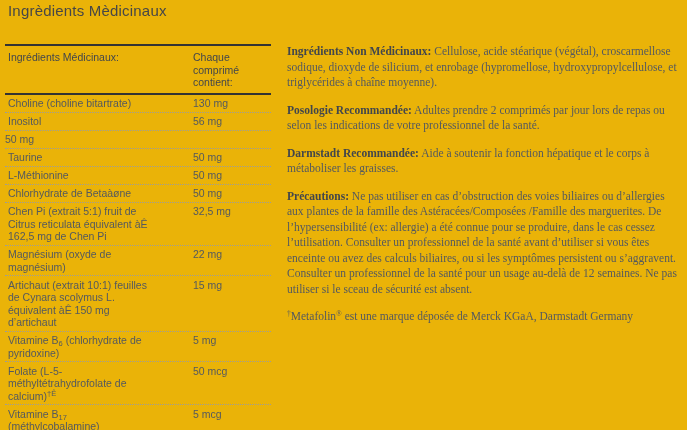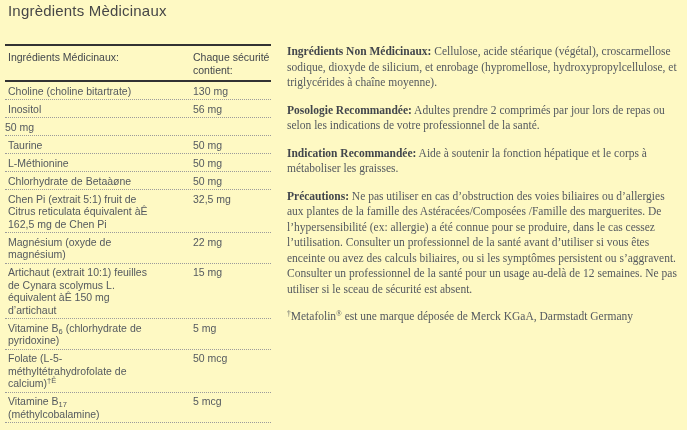--- a/index.html
+++ b/index.html
@@ -3,21 +3,21 @@
 <meta charset="utf-8">
 <style>
   * { margin:0; padding:0; box-sizing:border-box; }
   html,body { background:#fff; }
   body {
     width:687px; height:430px; overflow:hidden;
     font-family:"Liberation Sans", sans-serif;
     color:#54595f;
     -webkit-font-smoothing:antialiased;
   }
-  .page { position:relative; width:687px; height:430px; background:#fef9c3; }
+  .page { position:relative; width:687px; height:430px; background:#eab308; }
 
   .page-title {
     position:absolute; left:8px; top:2px;
     font-size:15px; font-weight:400; color:#474747; letter-spacing:.2px;
   }
 
   
   .ing-table {
     position:absolute; left:5px; top:44px; width:266px;
     font-size:10.5px; line-height:12.5px;
@@ -43,21 +43,21 @@
 </style>
 </head>
 <body>
 
 <div class="page">
   <div class="page-title">Ingrèdients Mèdicinaux</div>
 
   <div class="ing-table">
     <div class="thead">
       <div class="th th-name">Ingrédients Médicinaux:</div>
-      <div class="th th-amt">Chaque sécurité contient:</div>
+      <div class="th th-amt">Chaque comprimé contient:</div>
     </div>
     <div id="rows">
         <div class="row">
           <div class="cell-name">Choline (choline bitartrate)</div>
           <div class="cell-amt">130 mg</div>
         </div>
         <div class="row">
           <div class="cell-name">Inositol</div>
           <div class="cell-amt">56 mg</div>
         </div>
@@ -99,17 +99,17 @@
         <div class="row">
           <div class="cell-name">Vitamine B<sub>17</sub><br>(méthylcobalamine)</div>
           <div class="cell-amt">5 mcg</div>
         </div>
       </div>
   </div>
 
   <div class="info" id="info">
       <p><b>Ingrédients Non Médicinaux:</b> Cellulose, acide stéarique (végétal), croscarmellose sodique, dioxyde de silicium, et enrobage (hypromellose, hydroxypropylcellulose, et triglycérides à chaîne moyenne).</p>
       <p><b>Posologie Recommandée:</b> Adultes prendre 2 comprimés par jour lors de repas ou selon les indications de votre professionnel de la santé.</p>
-      <p><b>Indication Recommandée:</b> Aide à soutenir la fonction hépatique et le corps à métaboliser les graisses.</p>
+      <p><b>Darmstadt Recommandée:</b> Aide à soutenir la fonction hépatique et le corps à métaboliser les graisses.</p>
       <p><b>Précautions:</b> Ne pas utiliser en cas d’obstruction des voies biliaires ou d’allergies aux plantes de la famille des Astéracées/Composées /Famille des marguerites. De l’hypersensibilité (ex: allergie) a été connue pour se produire, dans le cas cessez l’utilisation. Consulter un professionnel de la santé avant d’utiliser si vous êtes enceinte ou avez des calculs biliaires, ou si les symptômes persistent ou s’aggravent. Consulter un professionnel de la santé pour un usage au-delà de 12 semaines. Ne pas utiliser si le sceau de sécurité est absent.</p>
       <p><sup>†</sup>Metafolin<sup>®</sup> est une marque déposée de Merck KGaA, Darmstadt Germany</p>
     </div>
 </div>
 
 </body></html>

